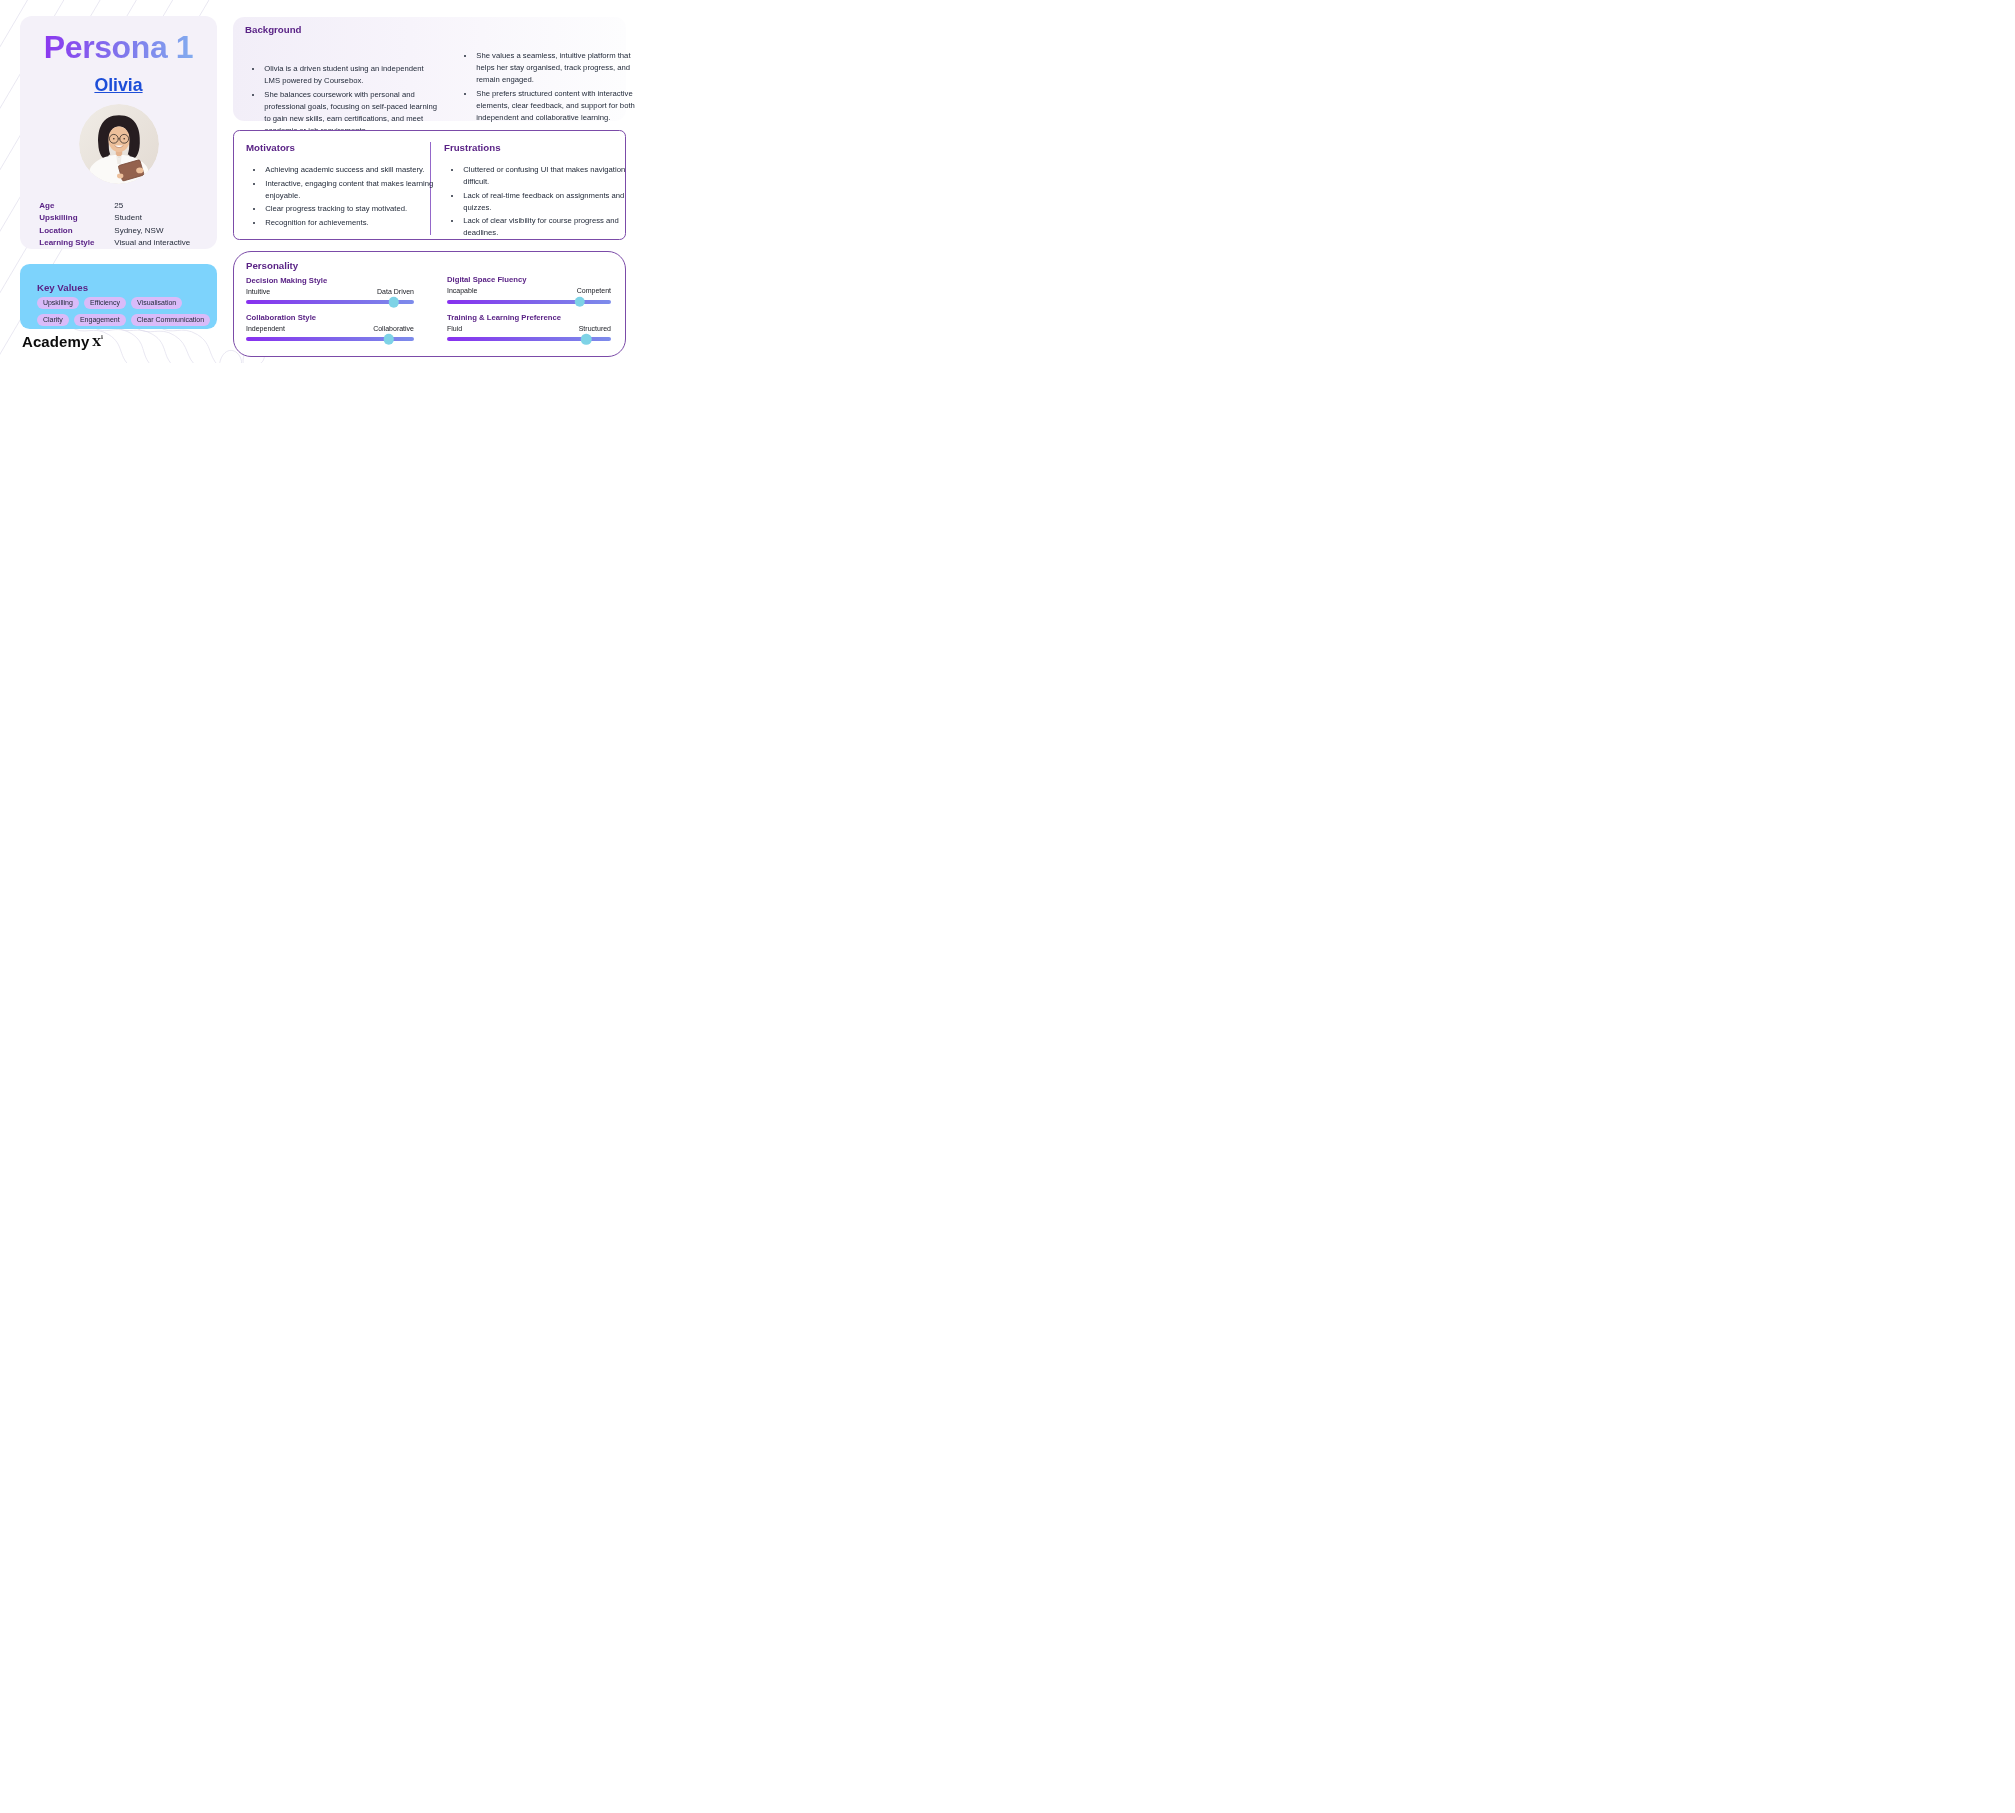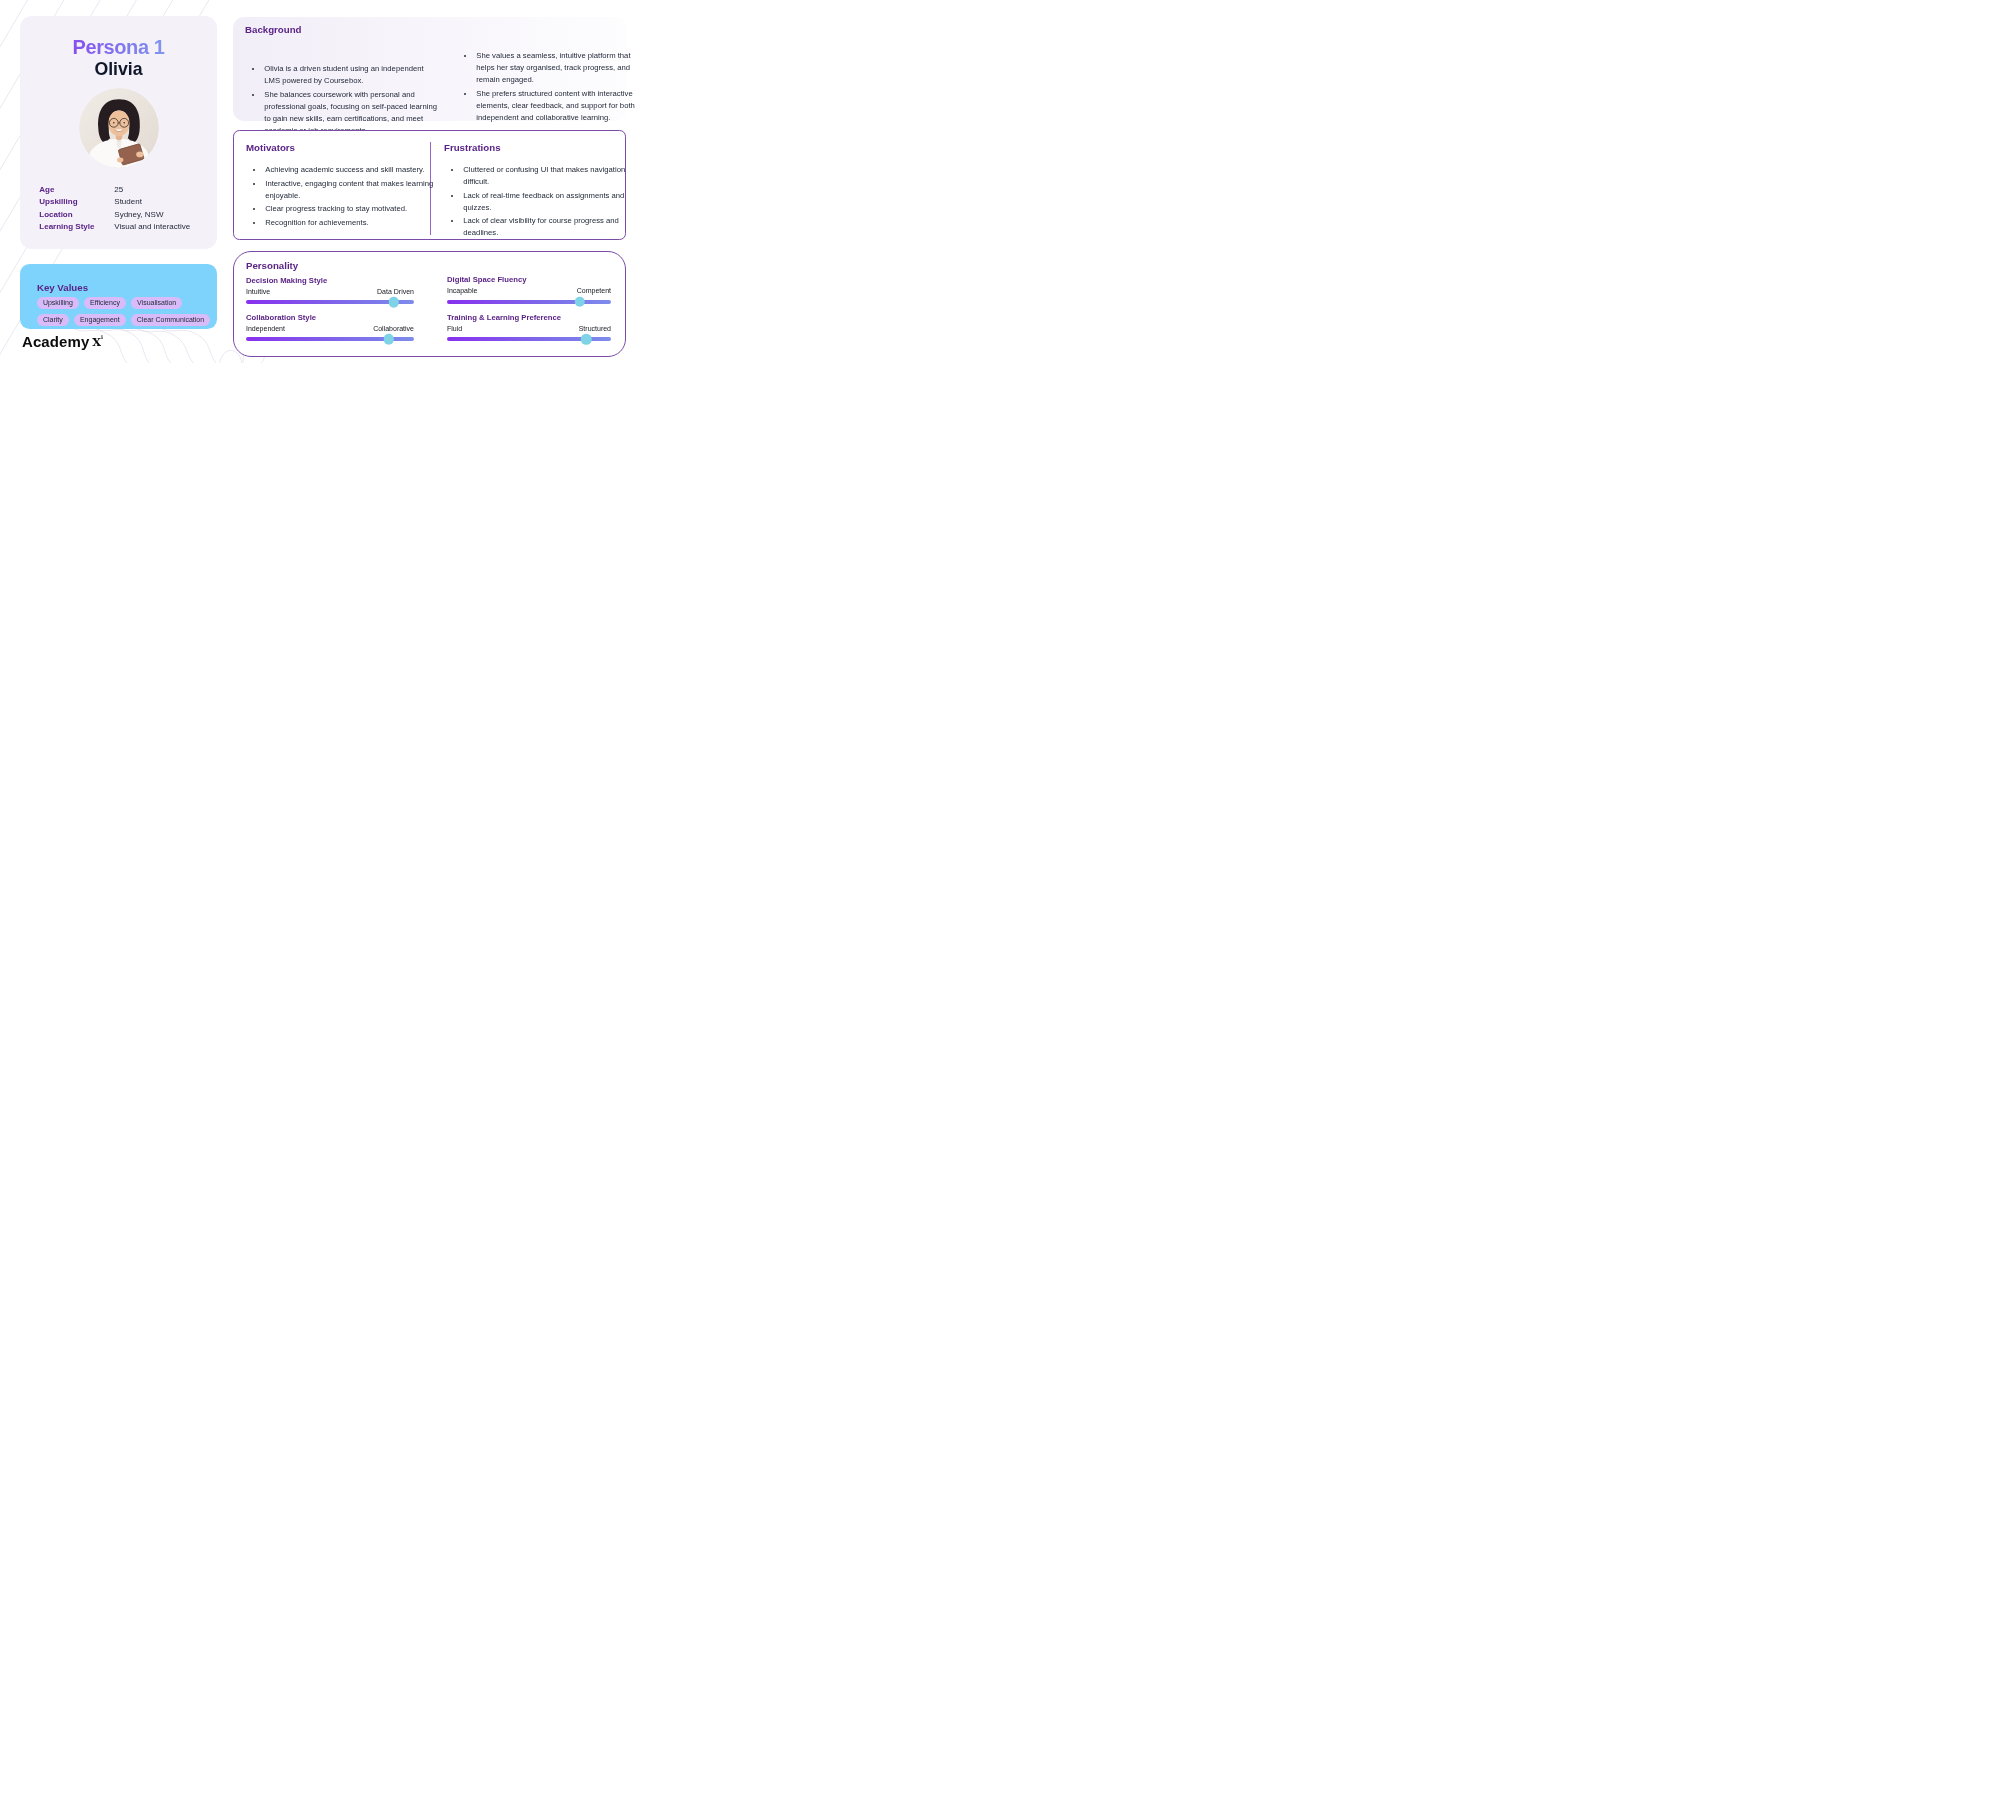--- a/index.html
+++ b/index.html
@@ -8,25 +8,25 @@
     font-family:"Liberation Sans", sans-serif;color:#232B3A;
   }
   
   .texture{position:absolute;inset:0;z-index:0;}
   
   .left-card{
     position:absolute;left:20px;top:16px;width:197px;height:233px;
     background:#F4F1F9;border-radius:12px;z-index:2;text-align:center;
   }
   .persona-title{
-    margin-top:17.7px;font-size:20px;line-height:26.6px;font-weight:800;letter-spacing:-0.4px;
+    margin-top:17.7px;font-size:32px;line-height:26.6px;font-weight:800;letter-spacing:-0.4px;
     background:linear-gradient(90deg,#8D2DF0 5%,#7F7BEC 55%,#83B6F0 95%);
     -webkit-background-clip:text;background-clip:text;color:transparent;display:inline-block;width:100%;
   }
-  .persona-name{margin-top:0;font-size:17.7px;line-height:18.5px;font-weight:800;color:#0f172a;}
+  .persona-name{margin-top:16px;font-size:17.7px;line-height:18.5px;font-weight:800;color:#1d4ed8;text-decoration:underline;}
   .avatar-wrap{margin-top:8.9px;display:flex;justify-content:center;}
   .avatar{width:80px;height:80px;border-radius:50%;overflow:hidden;}
   .profile-rows{margin:16px 0 0 19.3px;text-align:left;}
   .profile-row{display:flex;line-height:12.5px;font-size:8px;}
   .profile-label{width:75px;font-weight:800;color:#5A2386;}
   .profile-value{color:#242B3A;}
   
   .kv-card{
     position:absolute;left:20px;top:264px;width:197px;height:65px;
     background:#7dd3fc;border-radius:9.7px;z-index:2;padding:8px;box-sizing:border-box;

